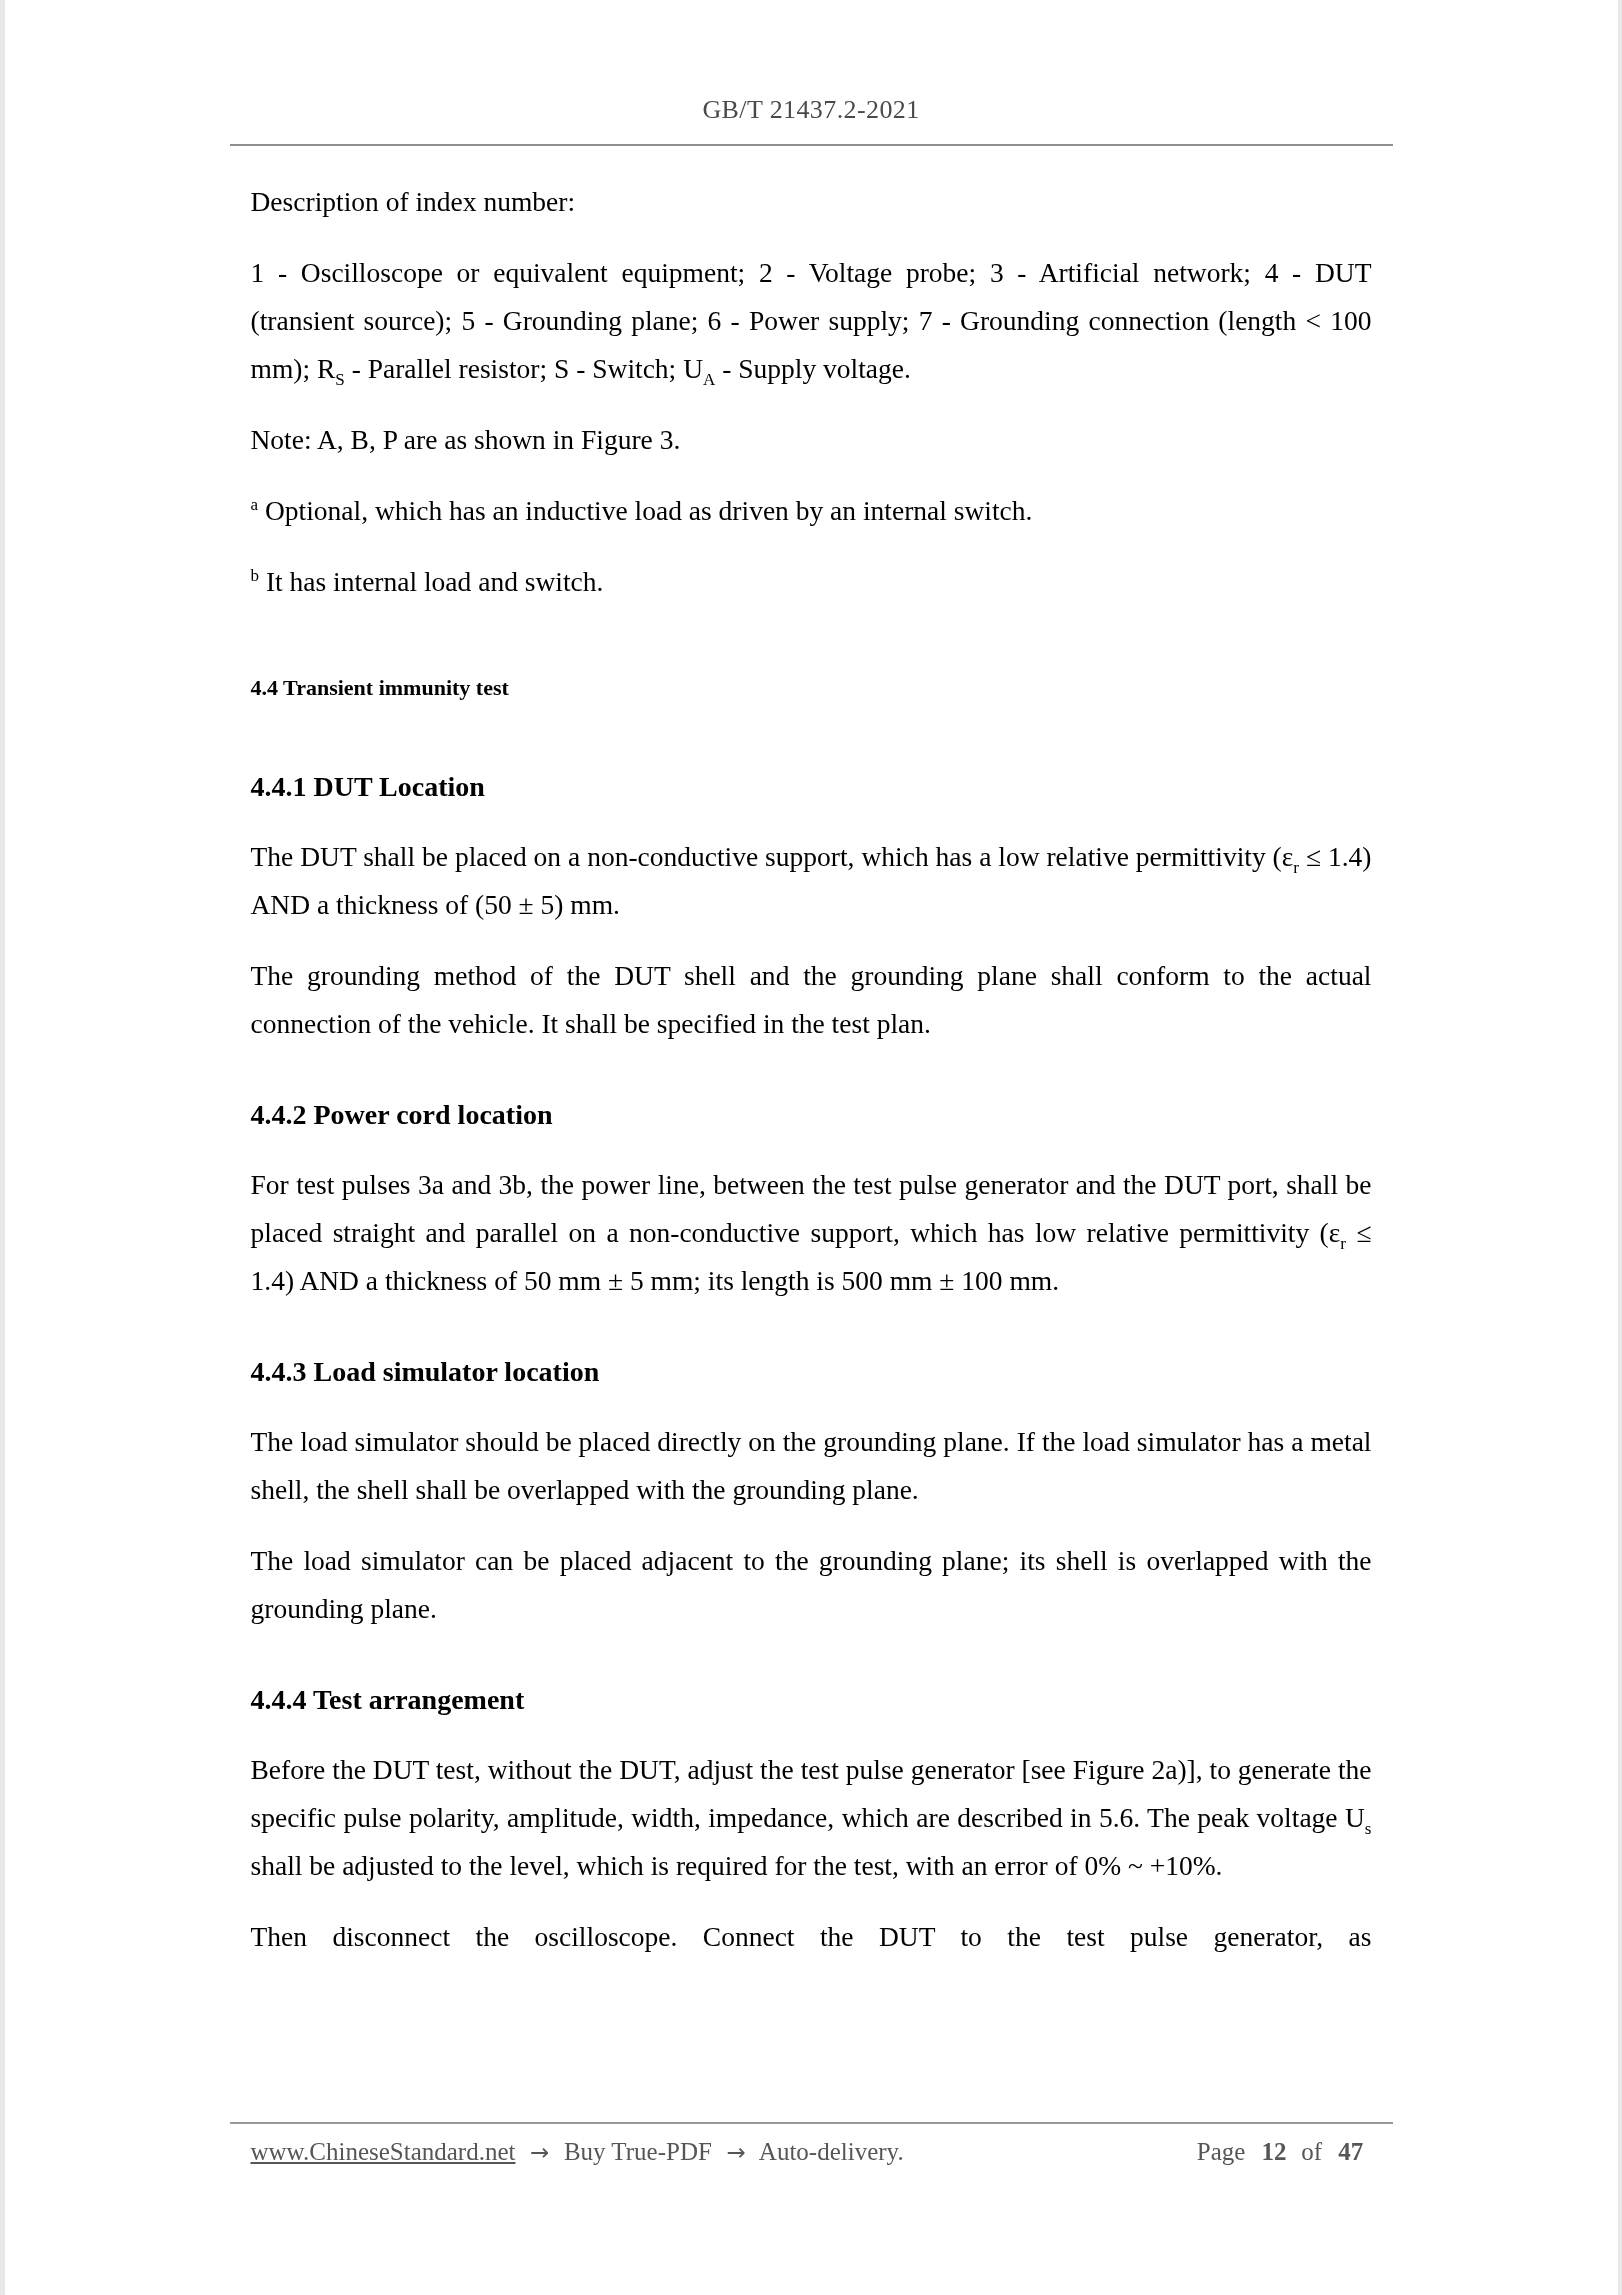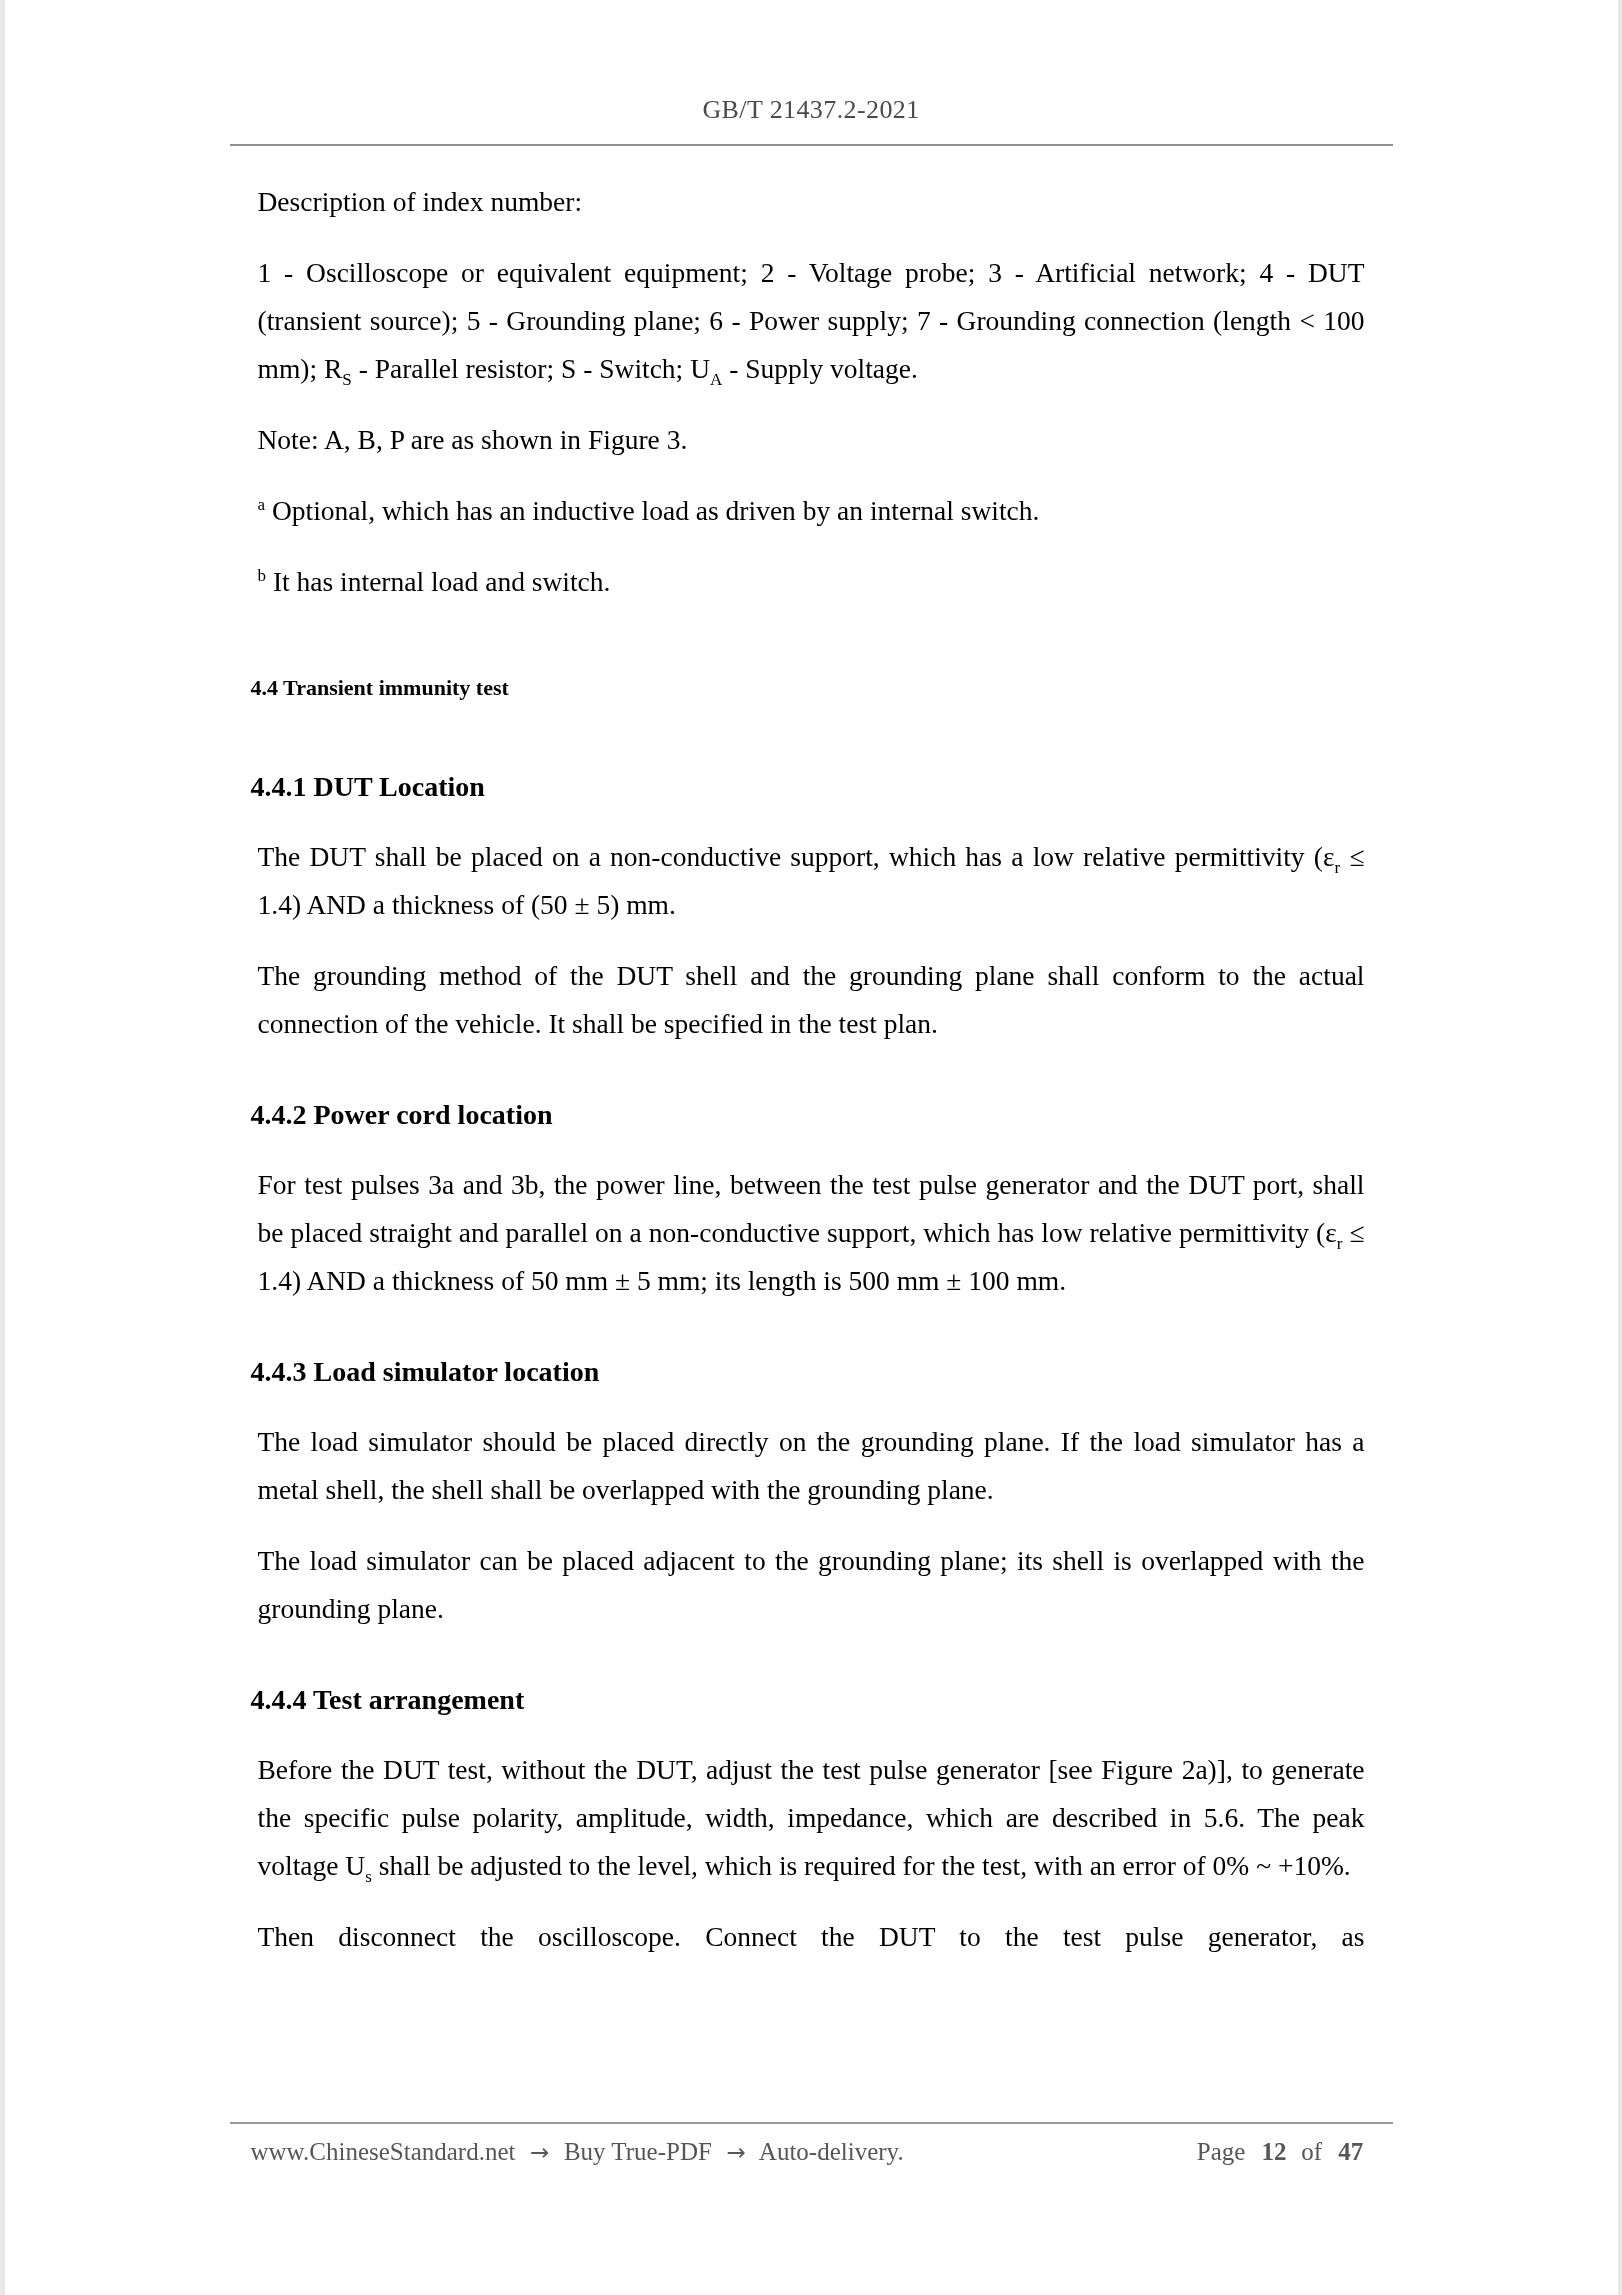--- a/index.html
+++ b/index.html
@@ -18,21 +18,21 @@
     text-align:center;
     font-size:26px; line-height:33px;
     color:#4a4a4a;
     letter-spacing:0.4px;
   }
   .rule {
     height:1.7px; background:#8f8f8f;
     margin:18.3px 225px 0 225px;
   }
   .content { padding:0 246px; }
-  .content p { margin:23px 7px; }
+  .content p { margin:23px 0; }
   p.jtext { text-align:justify; }
   p.jtext-last { text-align:justify; text-align-last:justify; }
   h2.sec {
     font-size:22px; line-height:40px;
     margin:62px 0 60px 0; font-weight:bold;
   }
   h3.subsec {
     font-size:28px; line-height:37px;
     margin:48px 0 28px 0; font-weight:bold;
   }
@@ -44,21 +44,21 @@
     position:absolute; left:225px; right:225px; top:2122px;
     color:#565656;
   }
   .footer-rule { height:1.7px; background:#999999; }
   .footer-row {
     display:flex; justify-content:space-between; align-items:baseline;
     padding:11.7px 21px 0 21px;
     font-size:25px; line-height:33px;
   }
   .footer-left a {
-    color:#565656; cursor:pointer;
+    color:#565656; text-decoration:underline; cursor:pointer;
   }
   .arrow { margin:0 8.3px; font-family:"DejaVu Sans",sans-serif; font-size:23px; }
   .pg-bold { font-weight:bold; margin:0 8.3px; }
   .pg-word { margin-right:1.7px; }
 </style>
 </head>
 <body>
 
 <div class="page">
 

